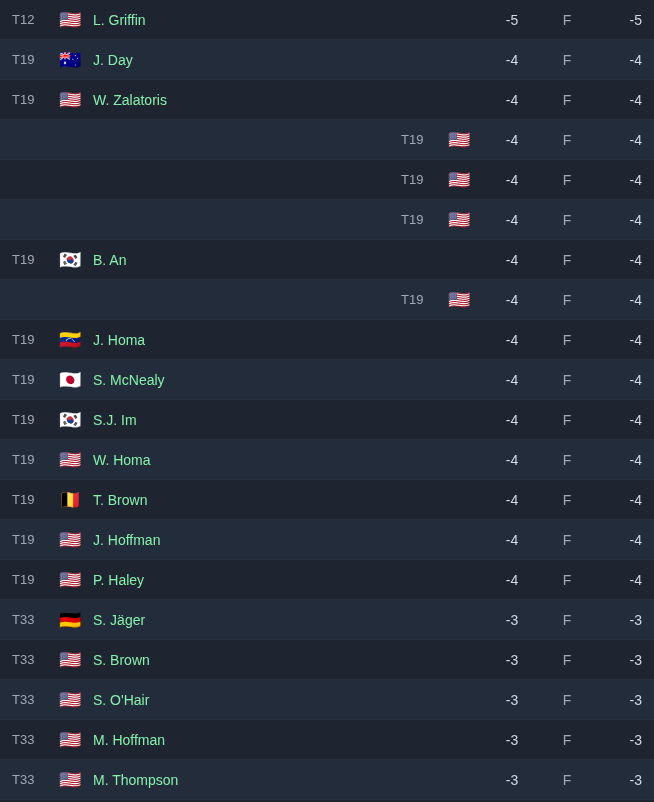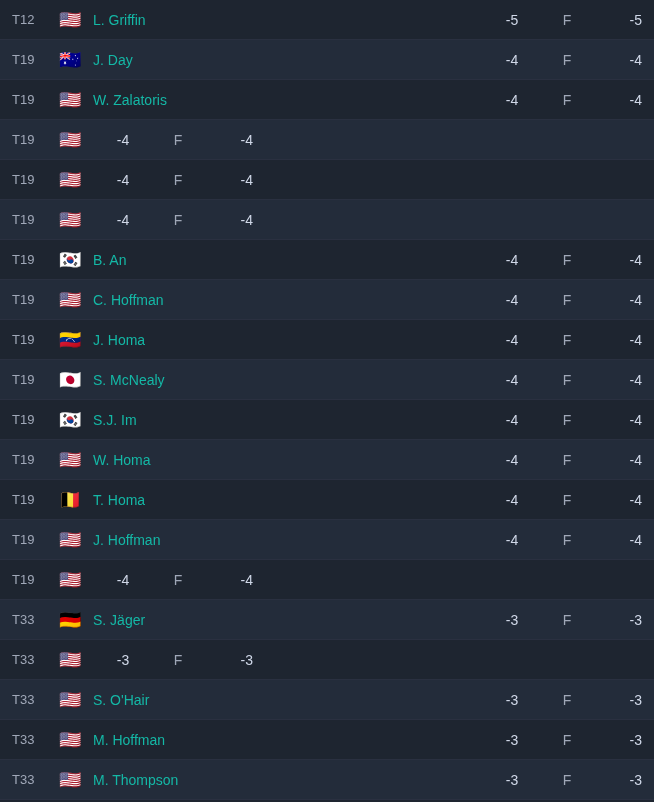--- a/index.html
+++ b/index.html
@@ -12,20 +12,21 @@
     }
     .leaderboard {
       width: 100%;
     }
     .row {
       display: flex;
       align-items: center;
       padding: 8px 12px;
       border-bottom: 1px solid #2a3040;
       height: 40px;
+      justify-content: flex-end;
     }
     .row:nth-child(odd) {
       background-color: #1e2530;
     }
     .row:nth-child(even) {
       background-color: #232c3a;
     }
     .pos {
       width: 45px;
       color: #a0a8b8;
@@ -37,21 +38,21 @@
       height: 20px;
       flex-shrink: 0;
       margin-right: 8px;
       display: inline-flex;
       align-items: center;
       justify-content: center;
       font-size: 16px;
     }
     .name {
       flex: 1;
-      color: #14b8a6;
+      color: #86efac;
       font-size: 14px;
     }
     .score {
       width: 60px;
       text-align: center;
       color: #d0d8e8;
     }
     .thru {
       width: 50px;
       text-align: center;
@@ -136,21 +137,20 @@
       <span class="name">B. An</span>
       <span class="score">-4</span>
       <span class="thru">F</span>
       <span class="total">-4</span>
     </div>
     <div class="row">
       <span class="pos">T19</span>
       <span class="flag">
         <span class="flag-emoji">🇺🇸</span>
       </span>
-      <span class="name">C. Hoffman</span>
       <span class="score">-4</span>
       <span class="thru">F</span>
       <span class="total">-4</span>
     </div>
     <div class="row">
       <span class="pos">T19</span>
       <span class="flag">
         <span class="flag-emoji">🇻🇪</span>
       </span>
       <span class="name">J. Homa</span>
@@ -186,59 +186,61 @@
       <span class="name">W. Homa</span>
       <span class="score">-4</span>
       <span class="thru">F</span>
       <span class="total">-4</span>
     </div>
     <div class="row">
       <span class="pos">T19</span>
       <span class="flag">
         <span class="flag-emoji">🇧🇪</span>
       </span>
-      <span class="name">T. Homa</span>
+      <span class="name">T. Brown</span>
       <span class="score">-4</span>
       <span class="thru">F</span>
       <span class="total">-4</span>
     </div>
     <div class="row">
       <span class="pos">T19</span>
       <span class="flag">
         <span class="flag-emoji">🇺🇸</span>
       </span>
       <span class="name">J. Hoffman</span>
       <span class="score">-4</span>
       <span class="thru">F</span>
       <span class="total">-4</span>
     </div>
     <div class="row">
       <span class="pos">T19</span>
       <span class="flag">
         <span class="flag-emoji">🇺🇸</span>
       </span>
+      <span class="name">P. Haley</span>
       <span class="score">-4</span>
       <span class="thru">F</span>
       <span class="total">-4</span>
     </div>
     <div class="row">
       <span class="pos">T33</span>
       <span class="flag">
         <span class="flag-emoji">🇩🇪</span>
       </span>
       <span class="name">S. Jäger</span>
       <span class="score">-3</span>
       <span class="thru">F</span>
       <span class="total">-3</span>
     </div>
     <div class="row">
       <span class="pos">T33</span>
       <span class="flag">
         <span class="flag-emoji">🇺🇸</span>
       </span>
+      <span class="name">S. Brown</span>
       <span class="score">-3</span>
       <span class="thru">F</span>
       <span class="total">-3</span>
     </div>
     <div class="row">
       <span class="pos">T33</span>
       <span class="flag">
         <span class="flag-emoji">🇺🇸</span>
       </span>
       <span class="name">S. O'Hair</span>

